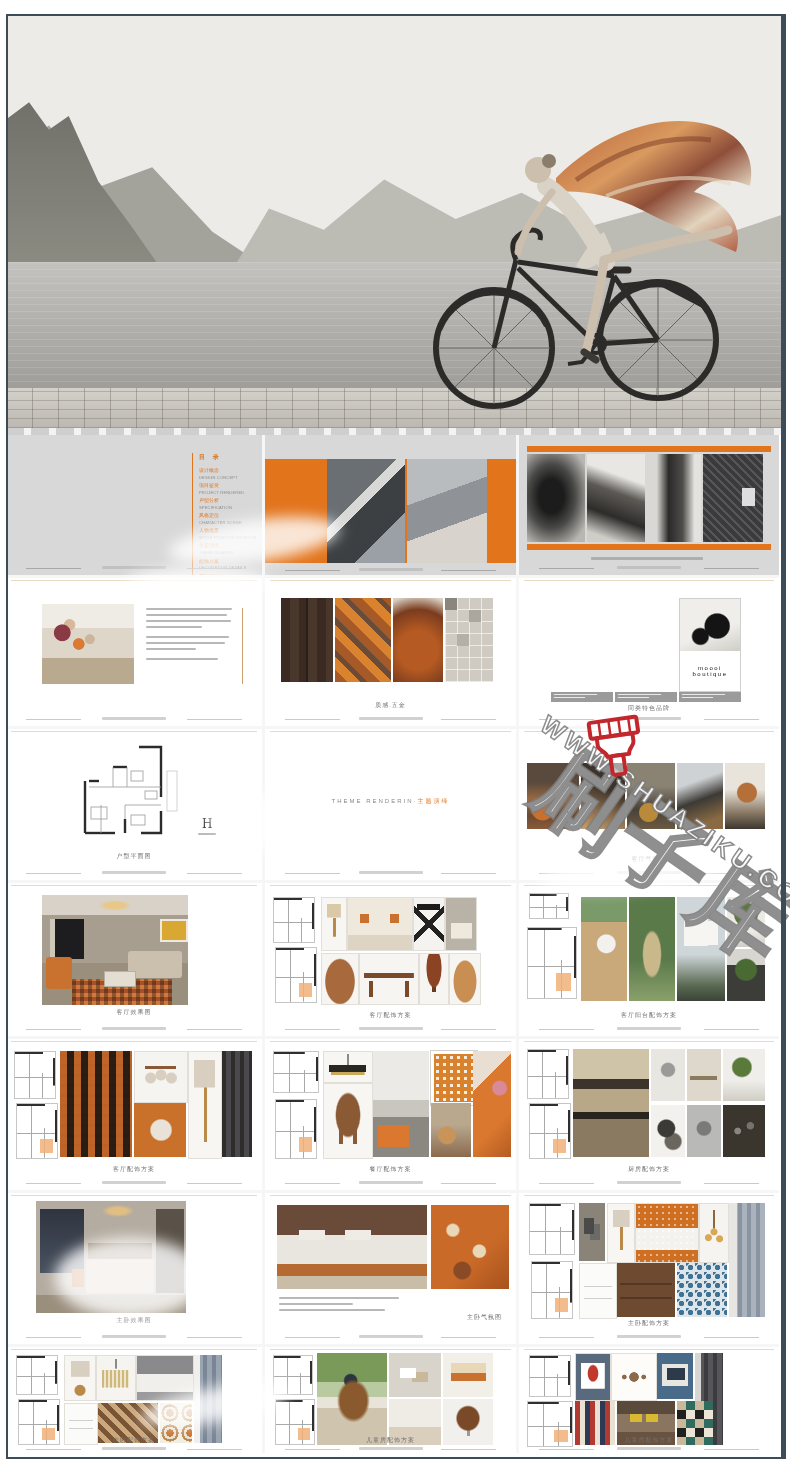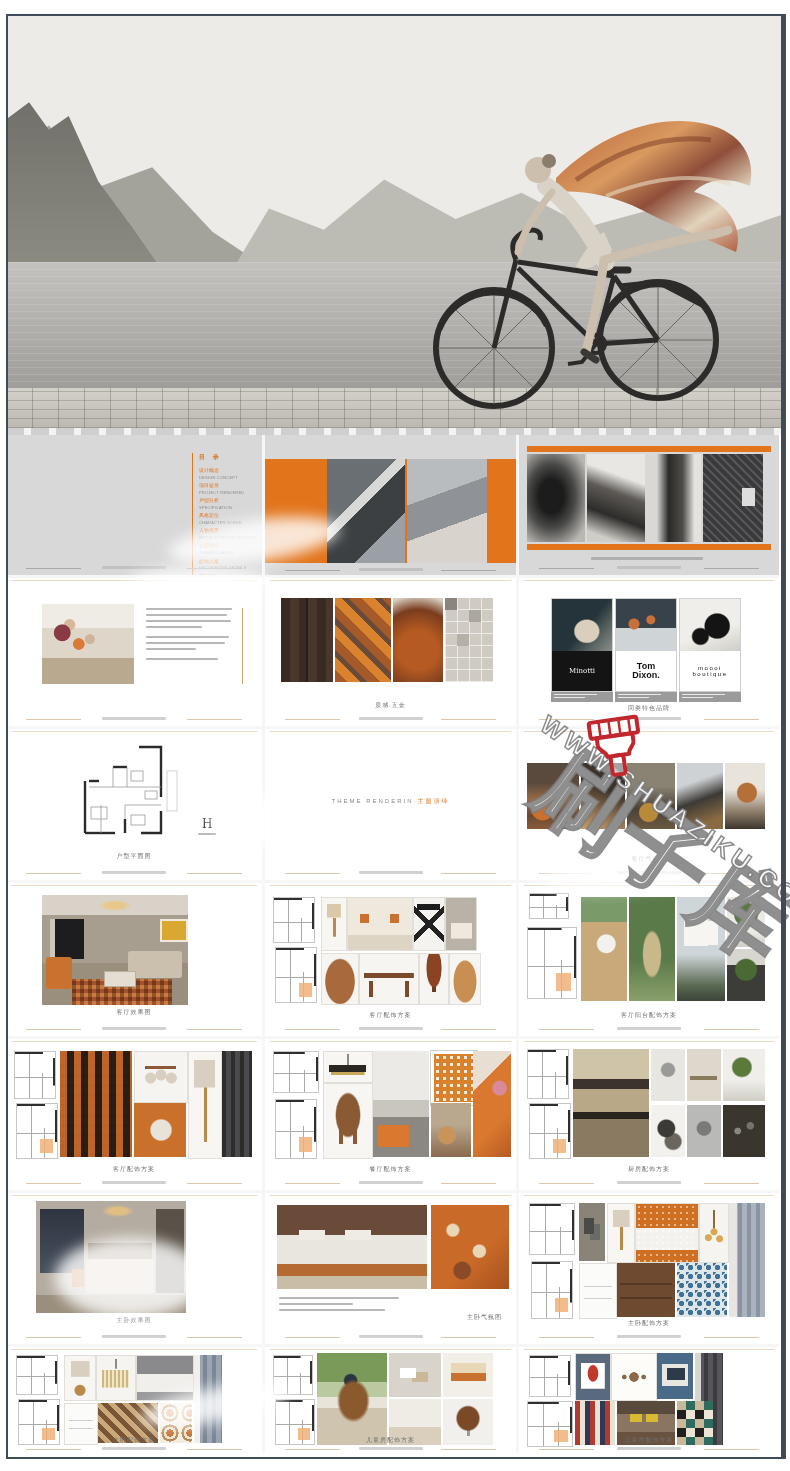--- a/index.html
+++ b/index.html
@@ -196,30 +196,20 @@
       <div class="t" style="left:180px;top:20px;width:48px;height:84px;border:none;background:linear-gradient(#8a857d,#8a857d) 0 0/12px 12px no-repeat,linear-gradient(#aba69e,#aba69e) 24px 12px/12px 12px no-repeat,linear-gradient(#b5afa5,#b5afa5) 12px 36px/12px 12px no-repeat,linear-gradient(90deg,rgba(255,255,255,.6) 1px,transparent 1px) 0 0/12px 12px,linear-gradient(0deg,rgba(255,255,255,.6) 1px,transparent 1px) 0 0/12px 12px,#cfcac2"></div>
       <div class="cap">质感.五金</div>
       <div class="foot">
           <i class="l"></i>
           <b></b>
           <i class="r"></i>
         </div>
     </div>
 
     <div class="slide lined">
-      <div class="bcard" style="left:32px">
-        <div class="bimg" style="background:radial-gradient(ellipse at 58% 62%,#d9cfbc 0 24%,transparent 27%),linear-gradient(130deg,#24343a 0 55%,#55605e 75%,#8a8f8a)"></div>
-        <div class="bname" style="background:#141414;color:#f5f5f2;font-family:'DejaVu Serif',serif;font-size:7px">Minotti</div>
-      </div>
-      <div class="bcard" style="left:96px">
-        <div class="bimg" style="background:radial-gradient(circle at 30% 48%,#c96f3a 0 5px,transparent 6px),radial-gradient(circle at 58% 40%,#c96f3a 0 4px,transparent 5px),linear-gradient(180deg,#37424a 0 55%,#cfd4d6 55%)"></div>
-        <div class="bname" style="color:#111;font-weight:800;font-size:9px;line-height:.95">
-            <span style="width:34px">Tom Dixon.</span>
-          </div>
-      </div>
       <div class="bcard" style="left:160px">
         <div class="bimg" style="background:radial-gradient(circle at 62% 52%,#141414 0 26%,transparent 29%),radial-gradient(circle at 34% 72%,#141414 0 14%,transparent 17%),linear-gradient(160deg,#efeeea 0 60%,#cfcdc6)"></div>
         <div class="bname" style="color:#161616;font-size:6px;letter-spacing:1.5px">
             <span style="width:44px">moooi boutique</span>
           </div>
       </div>
       <div class="bcap" style="left:32px;width:62px">
           <i style="top:2px;width:70%"></i>
           <i style="top:5px;width:50%"></i>
         </div>

